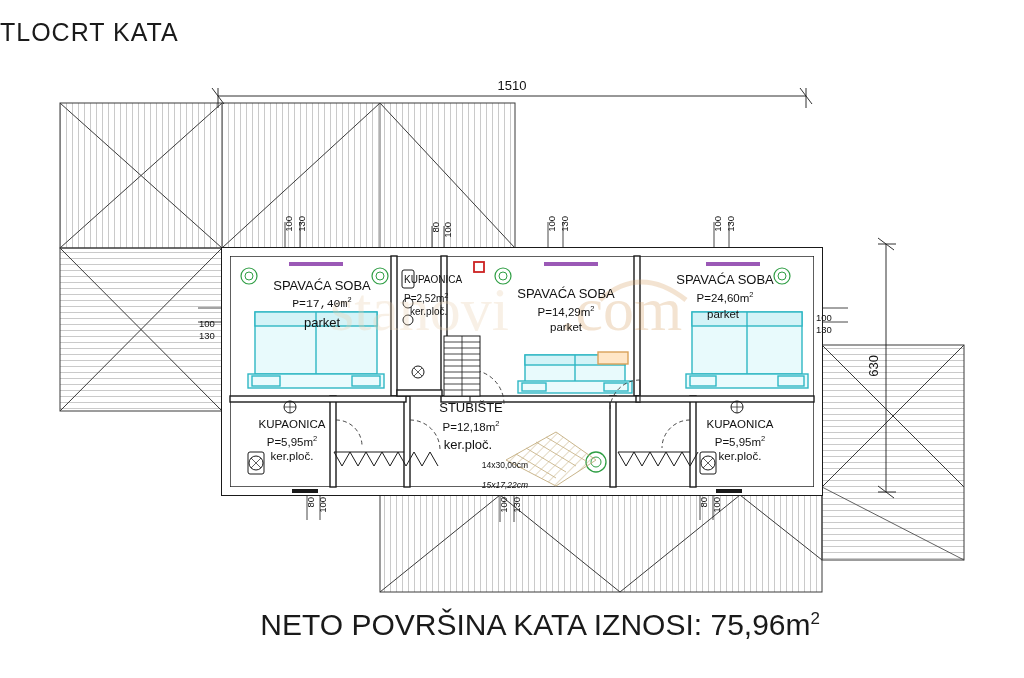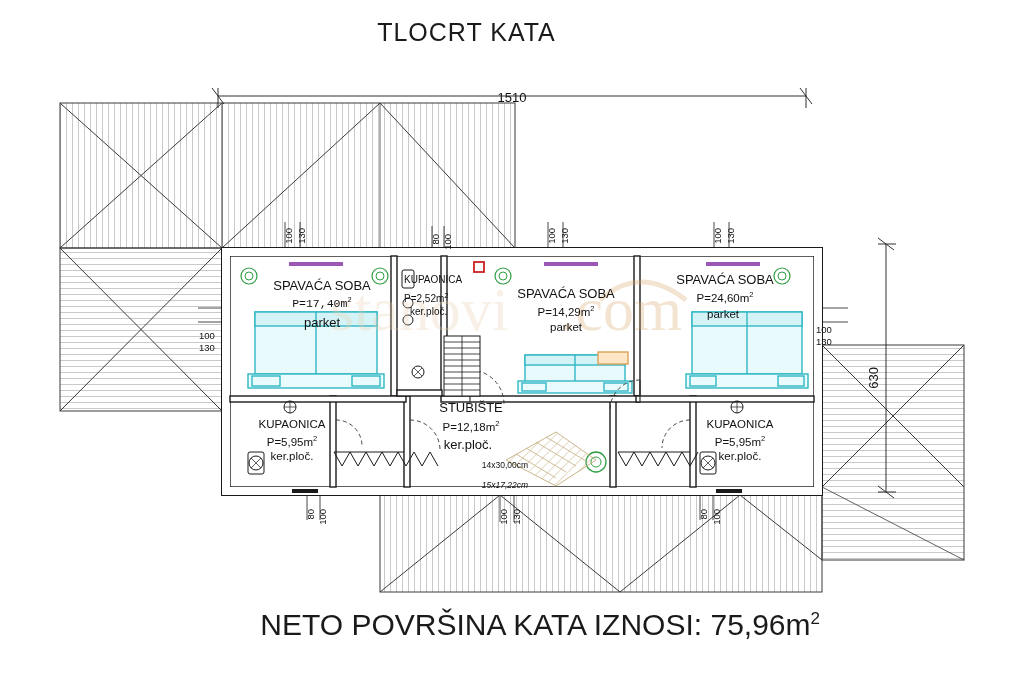--- a/index.html
+++ b/index.html
@@ -4,38 +4,38 @@
 <style>
   html,body{margin:0;padding:0;}
   body{
     width:1024px;height:678px;background:#ffffff;
     font-family:"Liberation Sans", sans-serif;
     color:#000;overflow:hidden;position:relative;
   }
   #plan{position:absolute;left:0;top:0;width:1024px;height:678px;}
 
   .title{
-    position:absolute;left:0;top:18px;width:933px;text-align:center;
+    position:absolute;left:0;top:18px;width:933px;
     font-size:25px;letter-spacing:1px;color:#1a1a1a;
   }
   .footer{
     position:absolute;left:60px;top:608px;width:760px;
     font-size:30px;color:#1a1a1a;white-space:nowrap;text-align:right;
   }
   .footer sup{font-size:17px;vertical-align:super;}
 
   
   .lbl{position:absolute;font-size:11.5px;color:#111;white-space:nowrap;}
   .lbl.c{transform:translateX(-50%);text-align:center;}
   .lbl.big{font-size:13px;}
   .lbl.sm{font-size:10px;}
   .lbl.xs{font-size:8.5px;}
   .lbl sup{font-size:7.5px;vertical-align:super;}
   .vert{writing-mode:vertical-rl;transform:rotate(180deg);}
-  .dimtxt{font-size:9.5px;color:#111;margin-top:12px;}
+  .dimtxt{font-size:9.5px;color:#111;}
 
   .wm{
     position:absolute;left:330px;top:268px;width:380px;height:90px;
     pointer-events:none;
   }
 </style>
 </head>
 <body>
 
 <svg id="plan" viewBox="0 0 1024 678" xmlns="http://www.w3.org/2000/svg">

